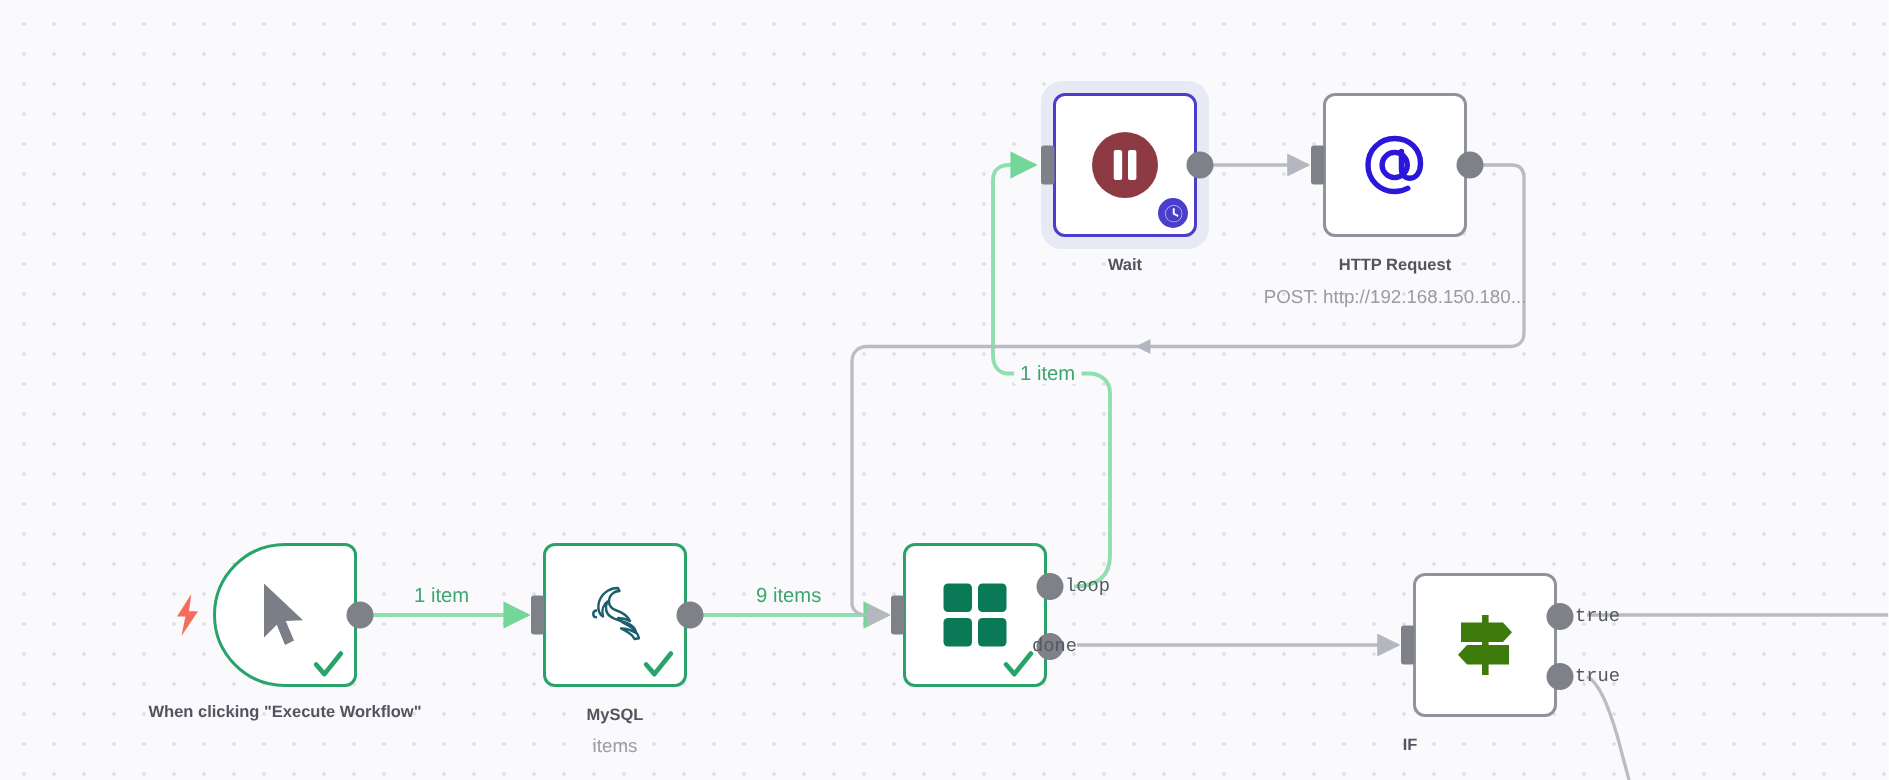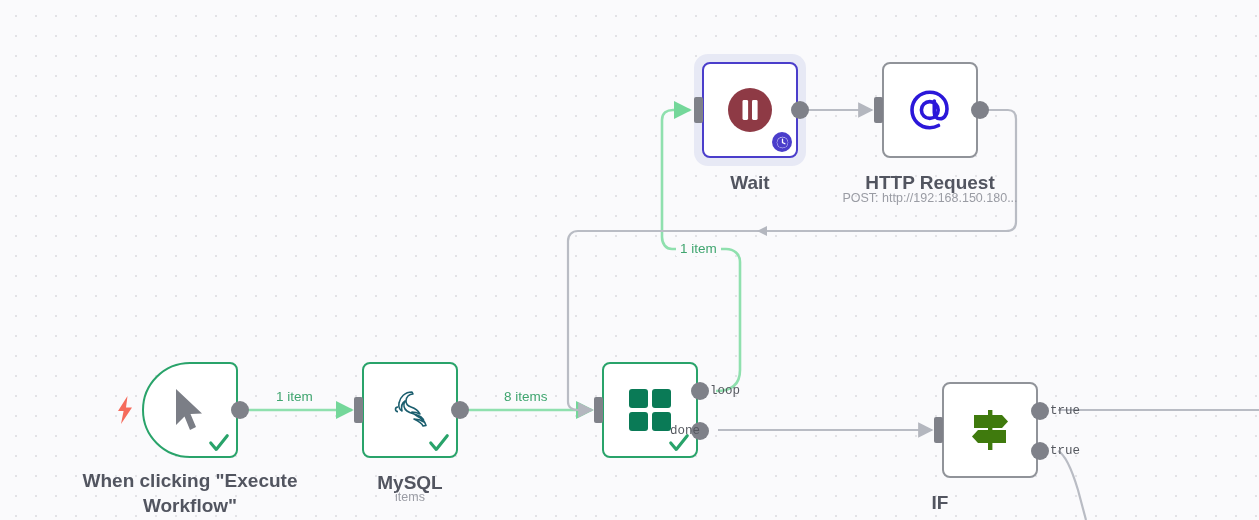--- a/index.html
+++ b/index.html
@@ -85,21 +85,21 @@
     color: #55585f;
     white-space: nowrap;
     z-index: 6;
     font-family: Liberation Mono, monospace;
   }
 
   
   .node-label {
     position: absolute;
     text-align: center;
-    font-size: 19px;
+    font-size: 11px;
     font-weight: 600;
     color: #525560;
     line-height: 1.32;
     white-space: pre-line;
     z-index: 5;
   }
   .node-sub {
     position: absolute;
     text-align: center;
     font-size: 12.5px;
@@ -160,21 +160,21 @@
 
     <path d="M757,231 L767,226 L767,236 z" fill="#b4b7bf"></path>
 
     <path d="M1058,410 L1259,410" stroke="#b9bcc4" stroke-width="2.2" fill="none"></path>
 
     <path d="M1058,451 C1066,455 1072,470 1078,490 L1086,520" stroke="#b9bcc4" stroke-width="2.2" fill="none"></path>
   </svg>
 
   <div class="wire-label" style="left:272px; top:389px;">1 item</div>
 
-  <div class="wire-label" style="left:500px; top:389px;">8 items</div>
+  <div class="wire-label" style="left:500px; top:389px;">9 items</div>
 
   <div class="wire-label" style="left:676px; top:241px;">1 item</div>
 
   <div class="bolt" style="left:116px; top:396px;">
     <svg width="18" height="28" viewBox="0 0 18 28">
       <path d="M11.5,0 L2,15 L7.6,15 L5,28 L16,11.5 L10,11.5 Z" fill="#f56b5c"></path>
     </svg>
   </div>
 
   <div class="node trigger" style="left:142px; top:362px;">
@@ -223,21 +223,21 @@
       </svg>
     </div>
     <svg class="check" viewBox="0 0 24 24">
       <path d="M3,12 L9,19 L21,4" stroke="#29a36a" stroke-width="3.4" fill="none" stroke-linecap="round" stroke-linejoin="round"></path>
     </svg>
   </div>
   <div class="ep-in" style="left:594px; top:397px;"></div>
   <div class="ep-out" style="left:691px; top:382px;"></div>
   <div class="ep-label" style="left:710px; top:384px;">loop</div>
   <div class="ep-out" style="left:691px; top:422px;"></div>
-  <div class="ep-label" style="left:670px; top:424px;">done</div>
+  <div class="ep-label" style="left:688px; top:424px;">done</div>
 
   <div class="sel-halo" style="left:694px; top:54px; width:112px; height:112px;"></div>
   <div class="node purple" style="left:702px; top:62px;">
     <div class="icon-wrap">
       <svg width="48" height="48" viewBox="0 0 48 48">
         <circle cx="24" cy="24" r="22" fill="#8e3a45"></circle>
         <rect x="16.5" y="14" width="5.6" height="20" rx="1.4" fill="#ffffff"></rect>
         <rect x="26" y="14" width="5.6" height="20" rx="1.4" fill="#ffffff"></rect>
       </svg>
     </div>

